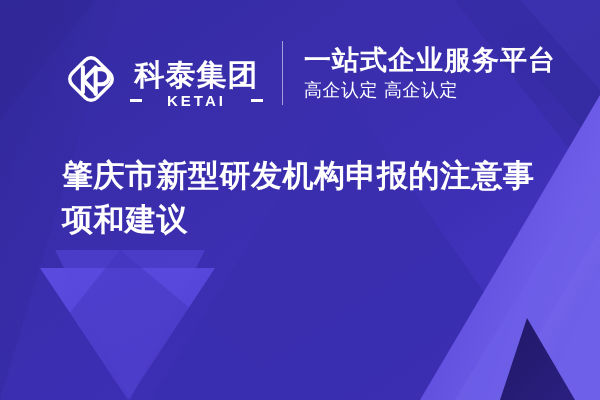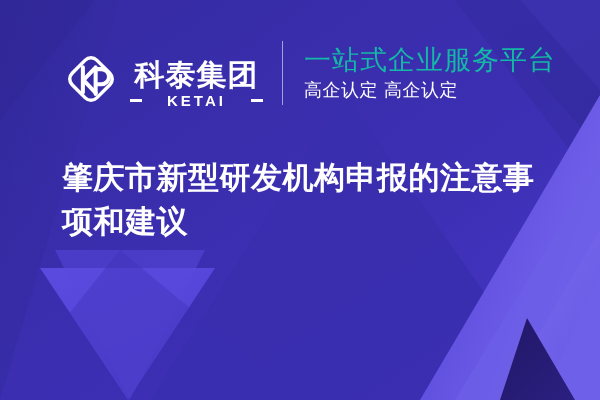--- a/index.html
+++ b/index.html
@@ -100,23 +100,23 @@
     flex: 0 0 1px;
   }
 
   .tagline-block {
     display: flex;
     flex-direction: column;
     justify-content: center;
   }
 
   .tagline-main {
-    color: #14b8a6;
+    color: #ffffff;
     font-size: 27px;
-    font-weight: 400;
+    font-weight: 700;
     letter-spacing: 1px;
     line-height: 1.16;
     white-space: nowrap;
     font-family: "DejaVu Sans", "Liberation Sans", sans-serif;
   }
 
   .tagline-sub {
     color: #ffffff;
     font-size: 18px;
     font-weight: 400;
@@ -132,21 +132,21 @@
     position: absolute;
     left: 62px;
     top: 156px;
     width: 500px;
     color: #ffffff;
     font-size: 31px;
     font-weight: 700;
     line-height: 1.42;
     letter-spacing: 0.5px;
     z-index: 5;
-    font-family: Liberation Sans, sans-serif;
+    font-family: Liberation Mono, monospace;
   }
 </style>
 </head>
 <body>
 
 <div id="banner">
 
   <svg class="bg-layer" viewBox="0 0 600 400" preserveAspectRatio="none">
     <defs>
       <linearGradient id="gBase" x1="0" y1="0" x2="1" y2="1">

